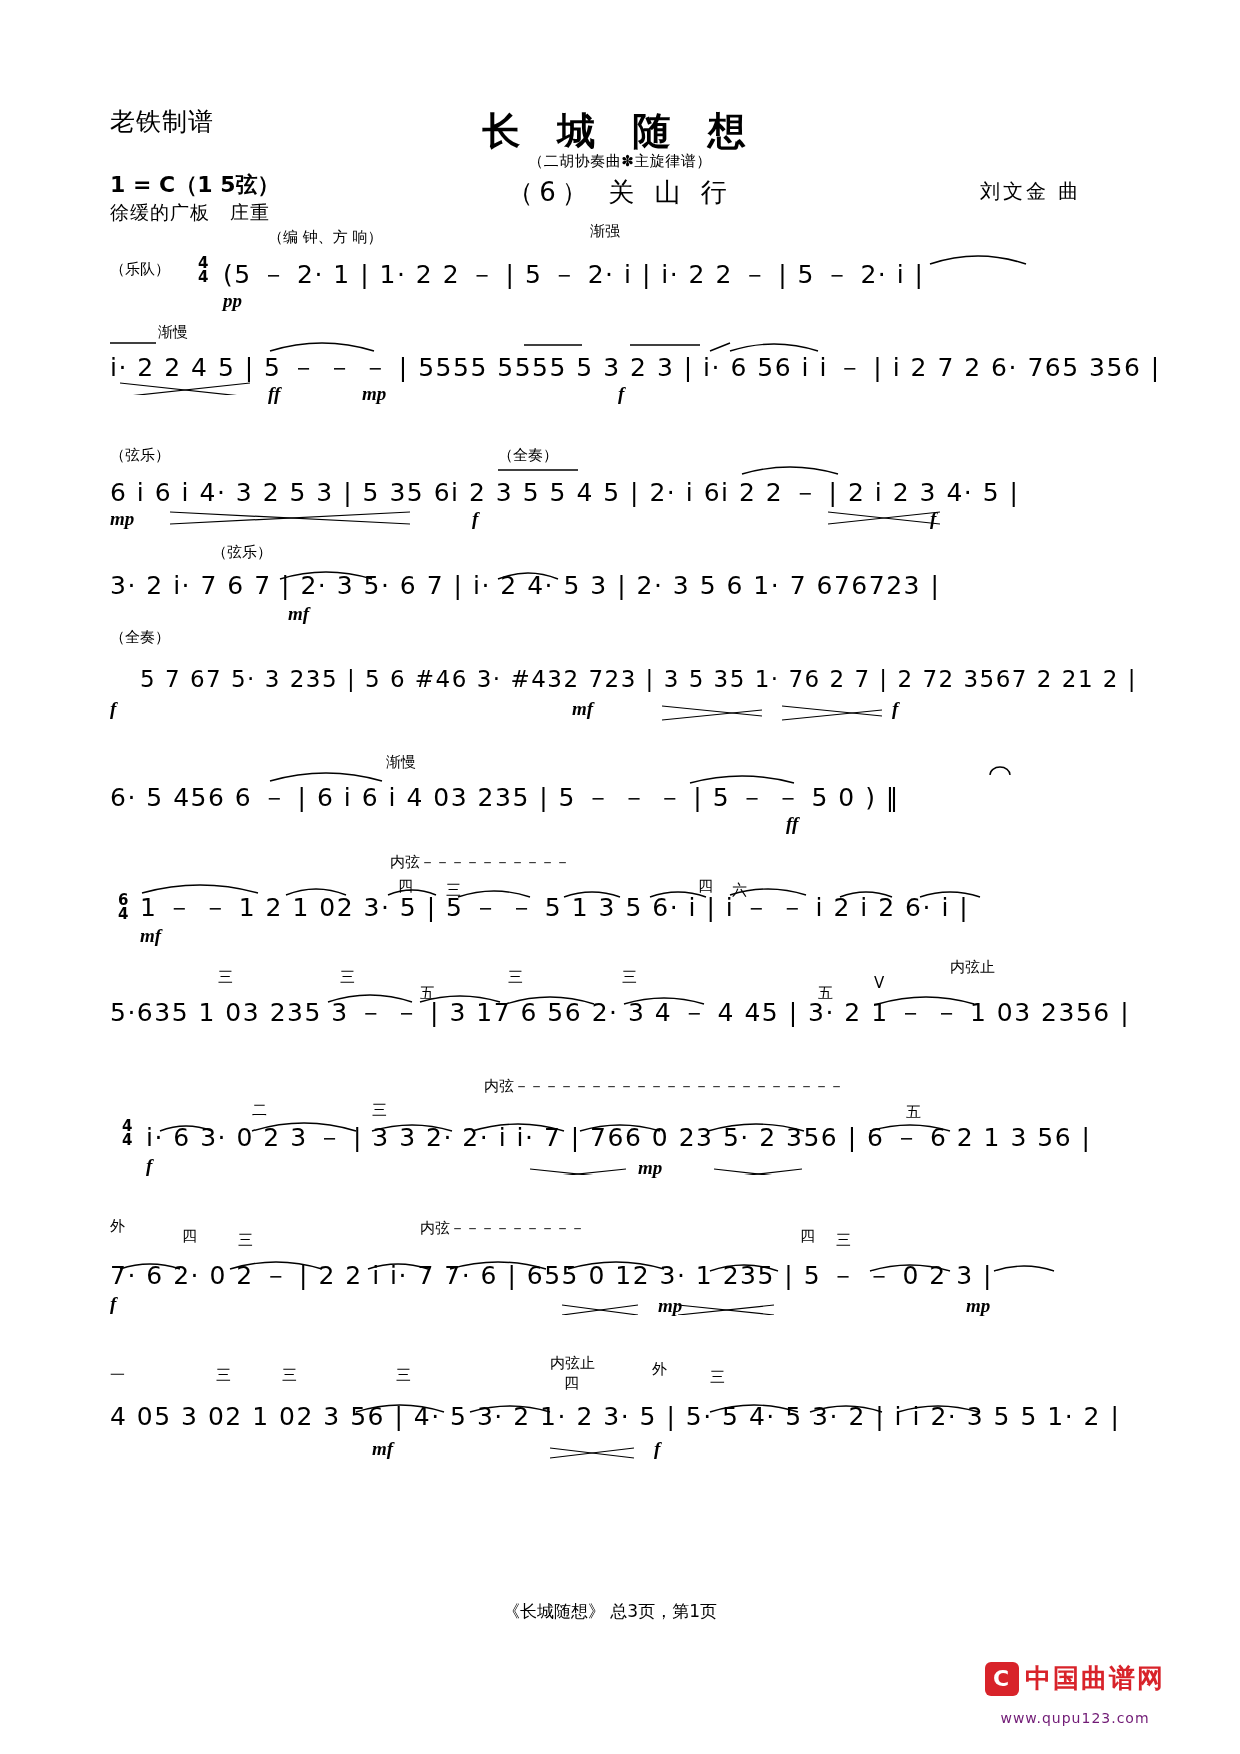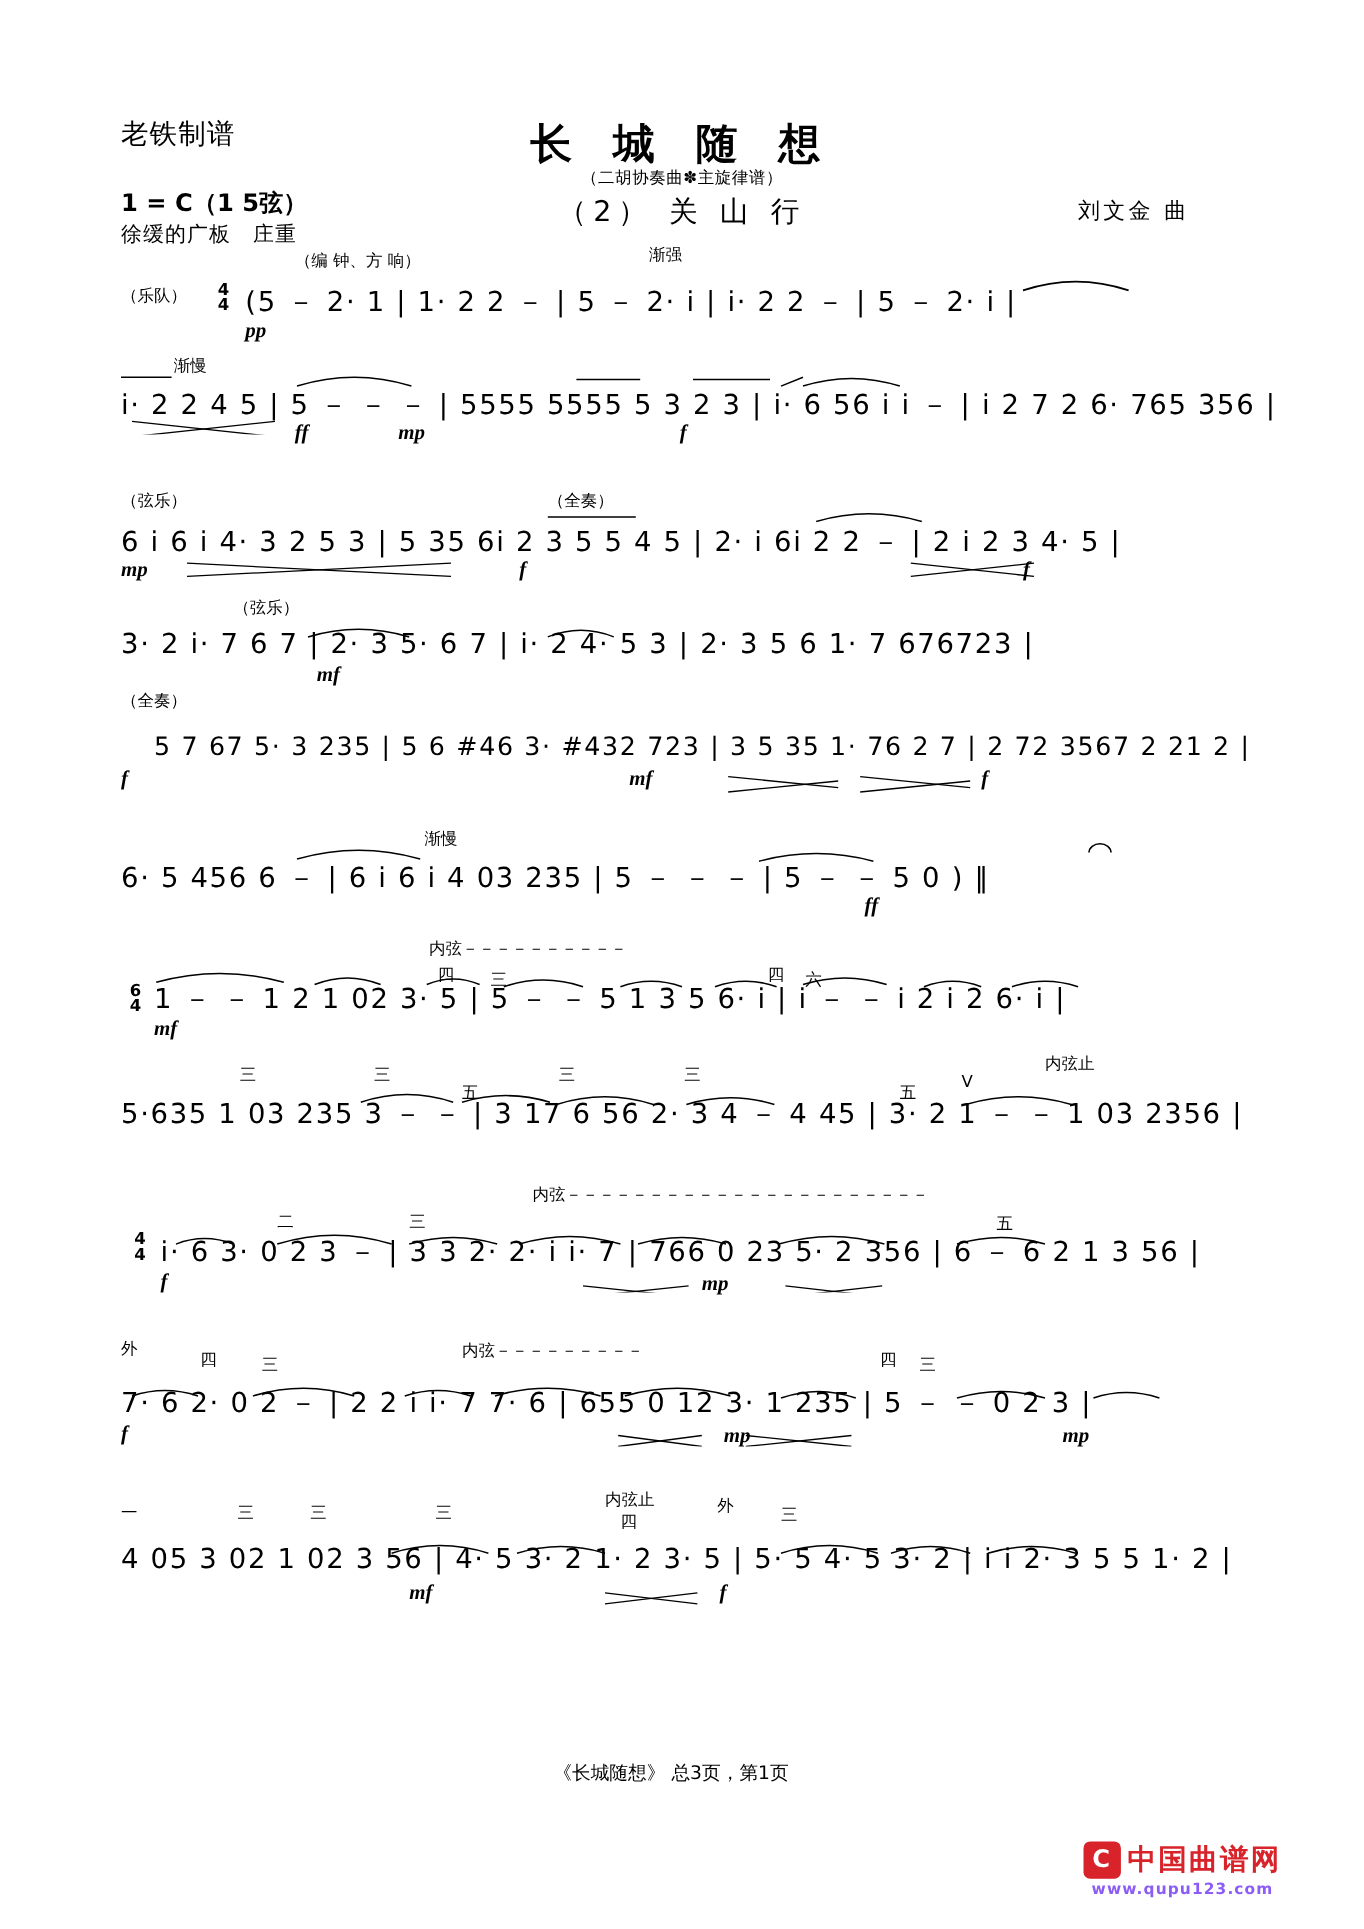--- a/index.html
+++ b/index.html
@@ -103,31 +103,31 @@
     text-align:center; font-family:"DejaVu Sans", sans-serif;
   }
   .wm-main {
     display:flex; align-items:center; gap:6px;
     font-size:26px; font-weight:bold; color:#d8232a; letter-spacing:2px;
   }
   .wm-badge {
     width:34px; height:34px; border-radius:6px; background:#d8232a; color:#fff;
     font-size:22px; font-weight:bold; display:flex; align-items:center; justify-content:center;
   }
-  .wm-url { font-size:14px; color:#8b5cf6; letter-spacing:1px; margin-top:2px;font-weight:bold;}
+  .wm-url { font-size:14px; color:#701a75; letter-spacing:1px; margin-top:14px;}
 </style>
 </head>
 <body>
 
 <div class="page">
 
   <div class="credit-top">老铁制谱</div>
   <div class="title">长 城 随 想</div>
   <div class="subtitle">（二胡协奏曲✽主旋律谱）</div>
-  <div class="section-title">（2） 关 山 行</div>
+  <div class="section-title">（6） 关 山 行</div>
   <div class="composer">刘文金 曲</div>
   <div class="key-sig">1 = C（1 5弦）</div>
   <div class="tempo-mark">徐缓的广板　庄重</div>
   <div class="instrument-note">（编 钟、方 响）</div>
   <div class="cresc-label">渐强</div>
 
   <div class="sys" style="top:252px;">
     <div class="ann" style="left:0px; top:8px;">（乐队）</div>
     <div class="meter" style="left:88px; top:4px;">
       <span>4</span>

